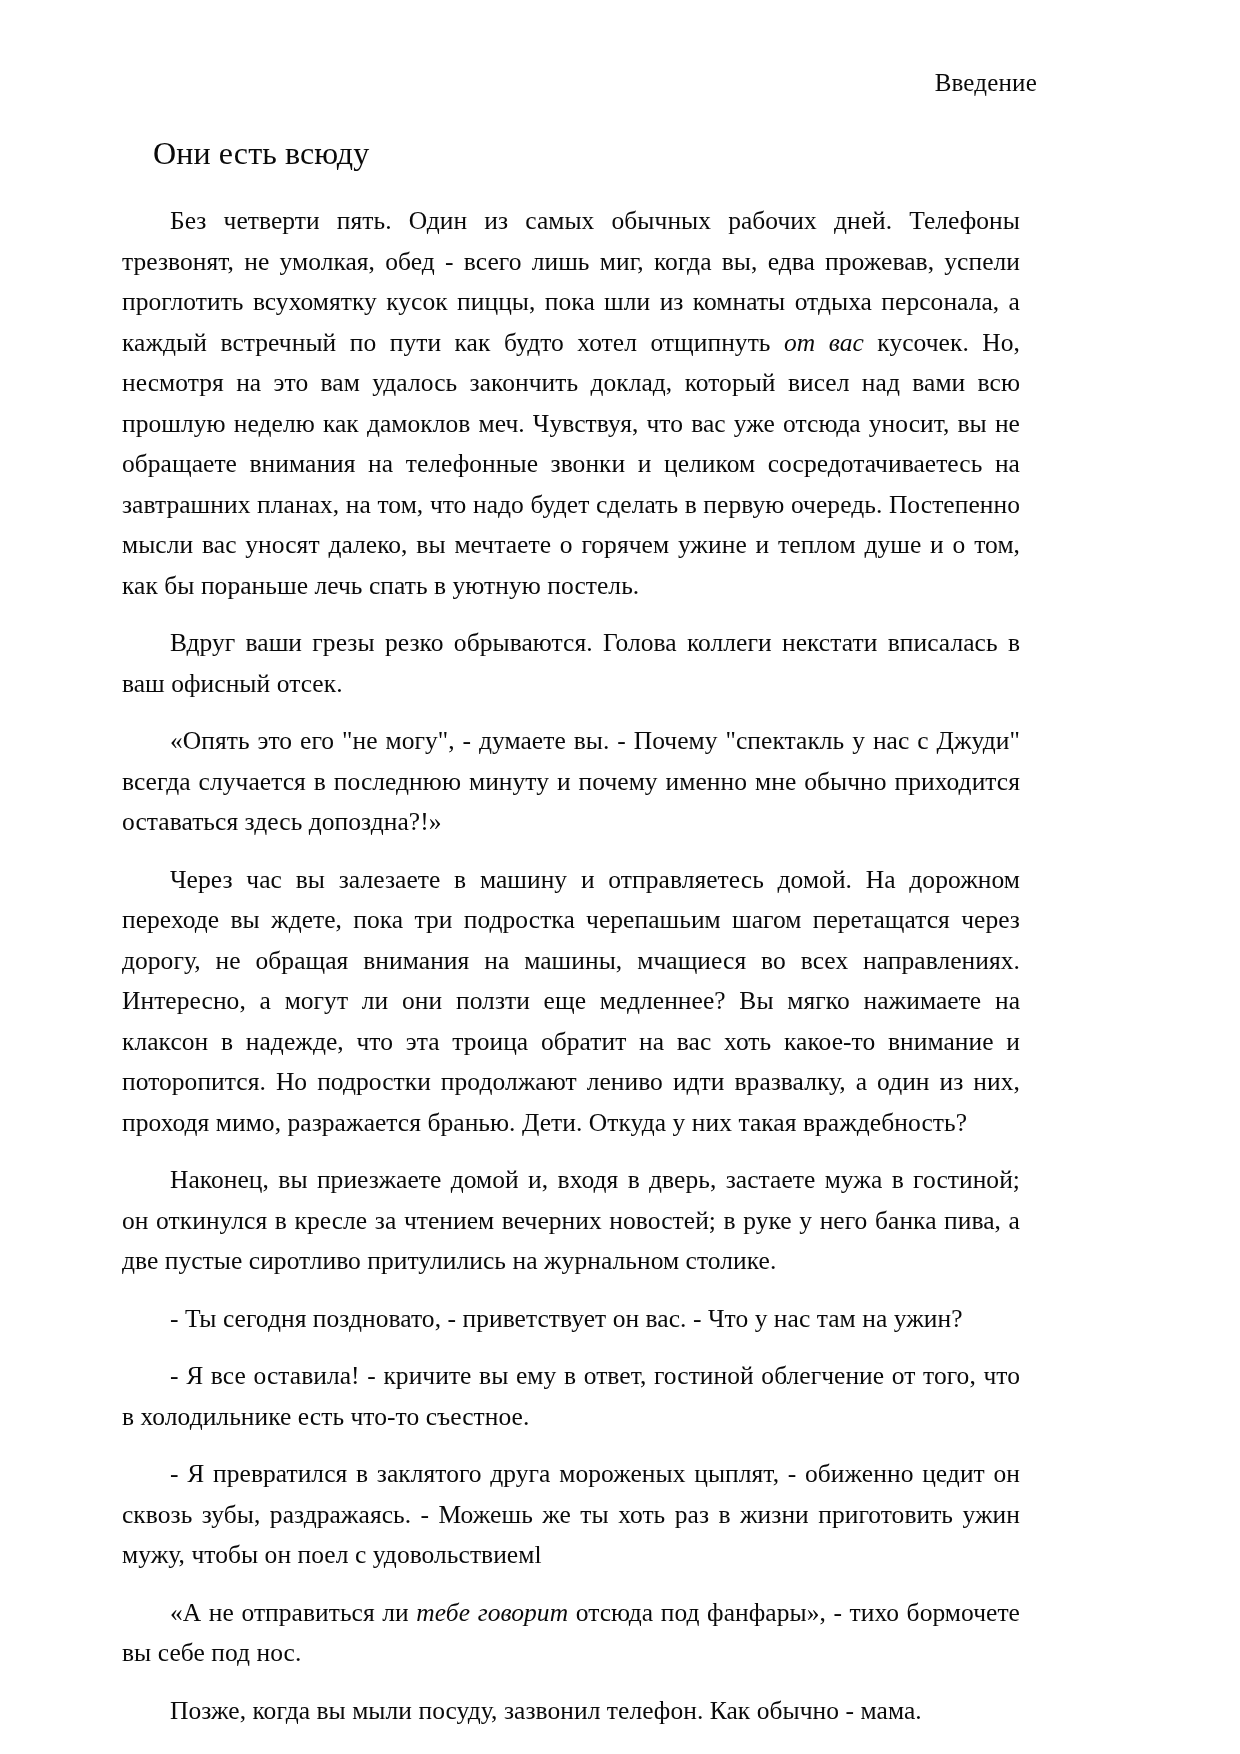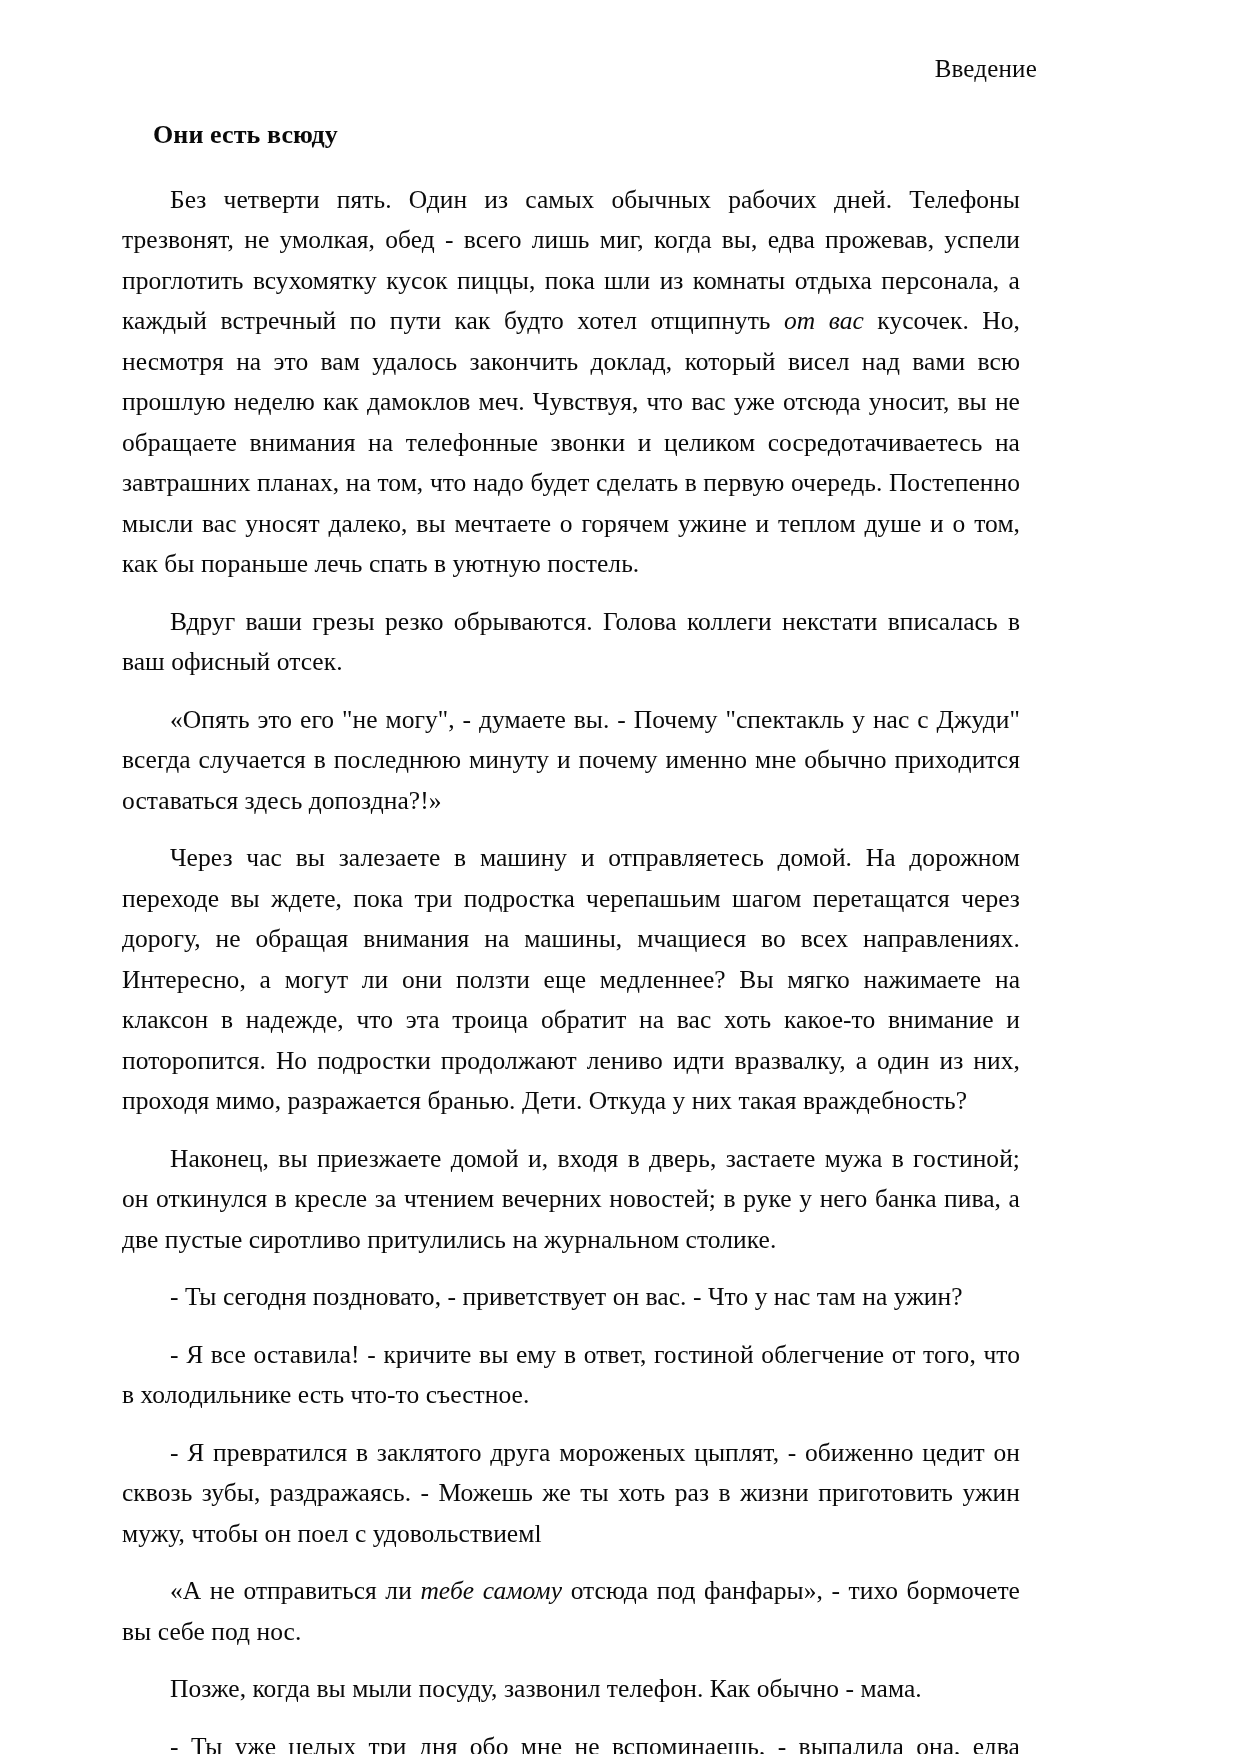--- a/index.html
+++ b/index.html
@@ -24,28 +24,28 @@
     left: 105px;
     top: 0;
     width: 932px;
   }
 
   
   .running-header {
     text-align: right;
     font-size: 25px;
     line-height: 1.2;
-    padding-top: 54px;
+    padding-top: 68px;
     letter-spacing: 0.2px;
   }
 
   
   .section-title {
-    font-weight: bold;
-    font-size: 26px;
+    font-weight: normal;
+    font-size: 32px;
     line-height: 1.25;
     margin: 35px 0 8px 0;
     padding-left: 48px;
     letter-spacing: 0.1px;
   }
 
   
   .body-copy {
     margin-top: 28px;
     font-size: 25.5px;
@@ -87,19 +87,19 @@
 
     <div class="body-copy" id="body-copy">
         <p class="no-stretch"><span>Без четверти пять. Один из самых обычных рабочих дней. Телефоны трезвонят, не умолкая, обед - всего лишь миг, когда вы, едва прожевав, успели проглотить всухомятку кусок пиццы, пока шли из комнаты отдыха персонала, а каждый встречный по пути как будто хотел отщипнуть </span><span class="ital">от вас</span><span> кусочек. Но, несмотря на это вам удалось закончить доклад, который висел над вами всю прошлую неделю как дамоклов меч. Чувствуя, что вас уже отсюда уносит, вы не обращаете внимания на телефонные звонки и целиком сосредотачиваетесь на завтрашних планах, на том, что надо будет сделать в первую очередь. Постепенно мысли вас уносят далеко, вы мечтаете о горячем ужине и теплом душе и о том, как бы пораньше лечь спать в уютную постель.</span></p>
         <p class="no-stretch"><span>Вдруг ваши грезы резко обрываются. Голова коллеги некстати вписалась в ваш офисный отсек.</span></p>
         <p class="no-stretch"><span>«Опять это его "не могу", - думаете вы. - Почему "спектакль у нас с Джуди" всегда случается в последнюю минуту и почему именно мне обычно приходится оставаться здесь допоздна?!»</span></p>
         <p class="no-stretch"><span>Через час вы залезаете в машину и отправляетесь домой. На дорожном переходе вы ждете, пока три подростка черепашьим шагом перетащатся через дорогу, не обращая внимания на машины, мчащиеся во всех направлениях. Интересно, а могут ли они ползти еще медленнее? Вы мягко нажимаете на клаксон в надежде, что эта троица обратит на вас хоть какое-то внимание и поторопится. Но подростки продолжают лениво идти вразвалку, а один из них, проходя мимо, разражается бранью. Дети. Откуда у них такая враждебность?</span></p>
         <p class="no-stretch"><span>Наконец, вы приезжаете домой и, входя в дверь, застаете мужа в гостиной; он откинулся в кресле за чтением вечерних новостей; в руке у него банка пива, а две пустые сиротливо притулились на журнальном столике.</span></p>
         <p class="no-stretch"><span>- Ты сегодня поздновато, - приветствует он вас. - Что у нас там на ужин?</span></p>
         <p class="no-stretch"><span>- Я все оставила! - кричите вы ему в ответ, гостиной облегчение от того, что в холодильнике есть что-то съестное.</span></p>
         <p class="no-stretch"><span>- Я превратился в заклятого друга мороженых цыплят, - обиженно цедит он сквозь зубы, раздражаясь. - Можешь же ты хоть раз в жизни приготовить ужин мужу, чтобы он поел с удовольствием</span><span class="bar-glyph">l</span></p>
-        <p class="no-stretch"><span>«А не отправиться ли </span><span class="ital">тебе самому</span><span> отсюда под фанфары», - тихо бормочете вы себе под нос.</span></p>
+        <p class="no-stretch"><span>«А не отправиться ли </span><span class="ital">тебе говорит</span><span> отсюда под фанфары», - тихо бормочете вы себе под нос.</span></p>
         <p class="no-stretch"><span>Позже, когда вы мыли посуду, зазвонил телефон. Как обычно - мама.</span></p>
         <p class="no-stretch"><span>- Ты уже целых три дня обо мне не вспоминаешь, - выпалила она, едва услышав ваш голос. - Это некрасиво, очень некрасиво.</span></p>
       </div>
 
   </div>
 </div>
 
 </body></html>

